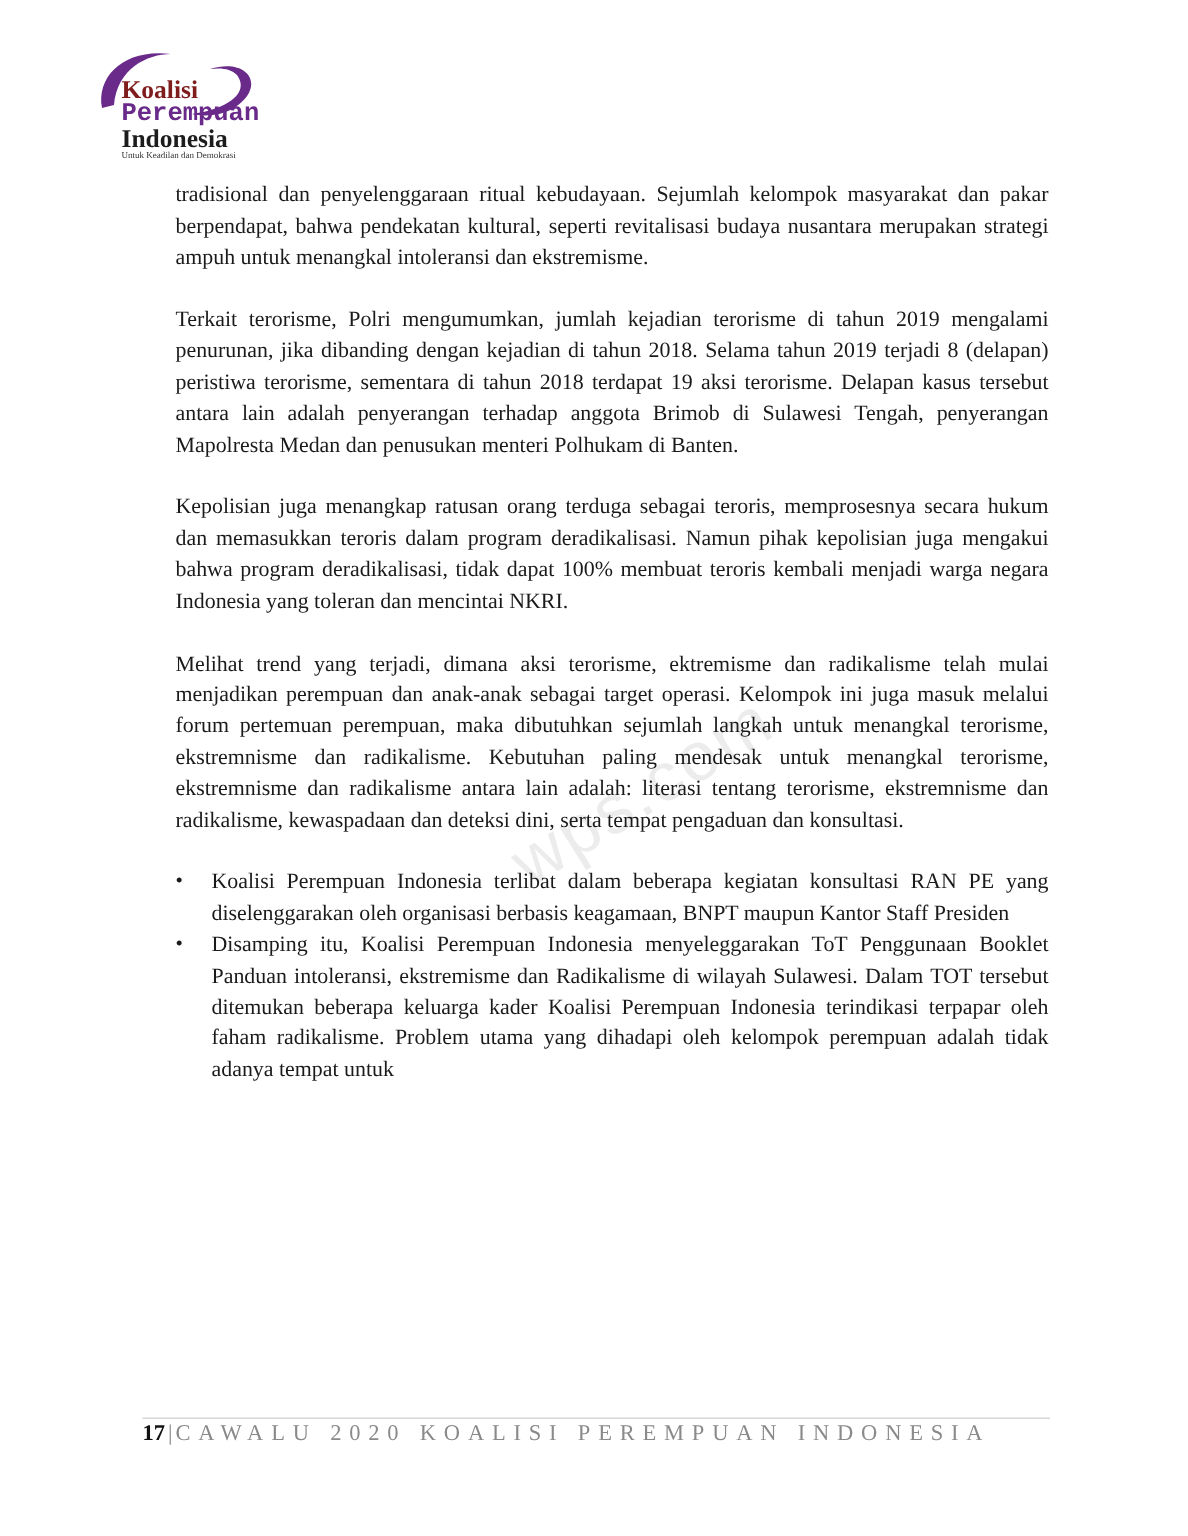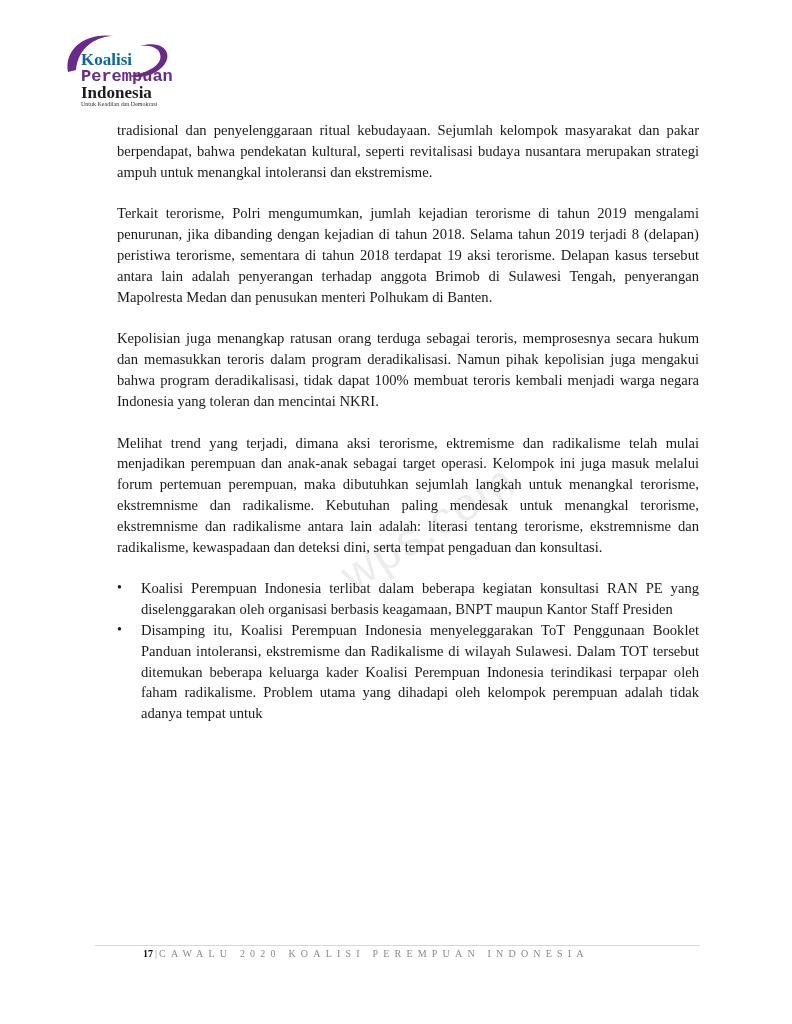--- a/index.html
+++ b/index.html
@@ -4,36 +4,36 @@
 <style>
   html, body { margin: 0; padding: 0; background: #ffffff; }
   body {
     width: 792px; height: 1024px; position: relative; overflow: hidden;
     font-family: "Liberation Serif", "DejaVu Serif", serif;
     color: #1a1a1a;
   }
   .logo { position: absolute; left: 62px; top: 28px; width: 120px; height: 80px; }
   .logo svg { position: absolute; left: 0; top: 0; }
   .logo .l1, .logo .l2, .logo .l3, .logo .l4 { position: absolute; font-family: "Liberation Serif", serif; font-weight: bold; white-space: nowrap; }
-  .logo .l1 { left: 19px; top: 22px; font-size: 17px; color: #0369a1; }
+  .logo .l1 { left: 19px; top: 22px; font-size: 17px; color: #7f1d1d; }
   .logo .l2 { left: 19px; top: 39px; font-size: 17px; color: #6a2a8a; font-family: Liberation Mono, monospace; }
   .logo .l3 { left: 19px; top: 55px; font-size: 17px; color: #1c1c1c; }
   .logo .l4 { left: 19px; top: 73px; font-size: 6px; font-weight: normal; color: #333; }
 
   .content { position: absolute; left: 117px; top: 120px; width: 582px; font-size: 14.6px; line-height: 20.8px; }
   .content p { margin: 0 0 21px 0; text-align: justify; }
   .content h3 { margin: 0 0 21px 0; font-size: 14.6px; font-weight: bold; text-align: justify; text-align-last: left; }
   ul { margin: 0; padding: 0; list-style: none; }
   ul li { position: relative; padding-left: 24px; text-align: justify; margin: 0; }
   ul li::before { content: "\2022"; position: absolute; left: 0; top: 0; font-size: 14px; }
 
   .watermark { position: absolute; left: 330px; top: 500px; font-family: "Liberation Sans", sans-serif; font-size: 46px; color: rgba(200,200,200,0.35); transform: rotate(-32deg); letter-spacing: 2px; pointer-events: none; }
 
   .footer-line { position: absolute; left: 95px; top: 945px; width: 605px; height: 1px; background: #d7d7d7; }
-  .footer { position: absolute; left: 95px; top: 948px; font-size: 10px; white-space: nowrap; margin-left: 48px; }
+  .footer { position: absolute; left: 95px; top: 948px; font-size: 15px; white-space: nowrap; }
   .footer .pg { font-weight: bold; color: #111; }
   .footer .bar { color: #888; margin: 0 2px; }
   .footer .ft { color: #8a8a8a; letter-spacing: 5.2px; }
 </style>
 </head>
 <body>
 
 <div class="logo">
   <svg width="120" height="60" viewBox="0 0 120 60">
     <path d="M6 44 C 2 22, 22 4, 52 8 C 36 8, 16 18, 14 42 Z" fill="#6a2a8a"></path>

